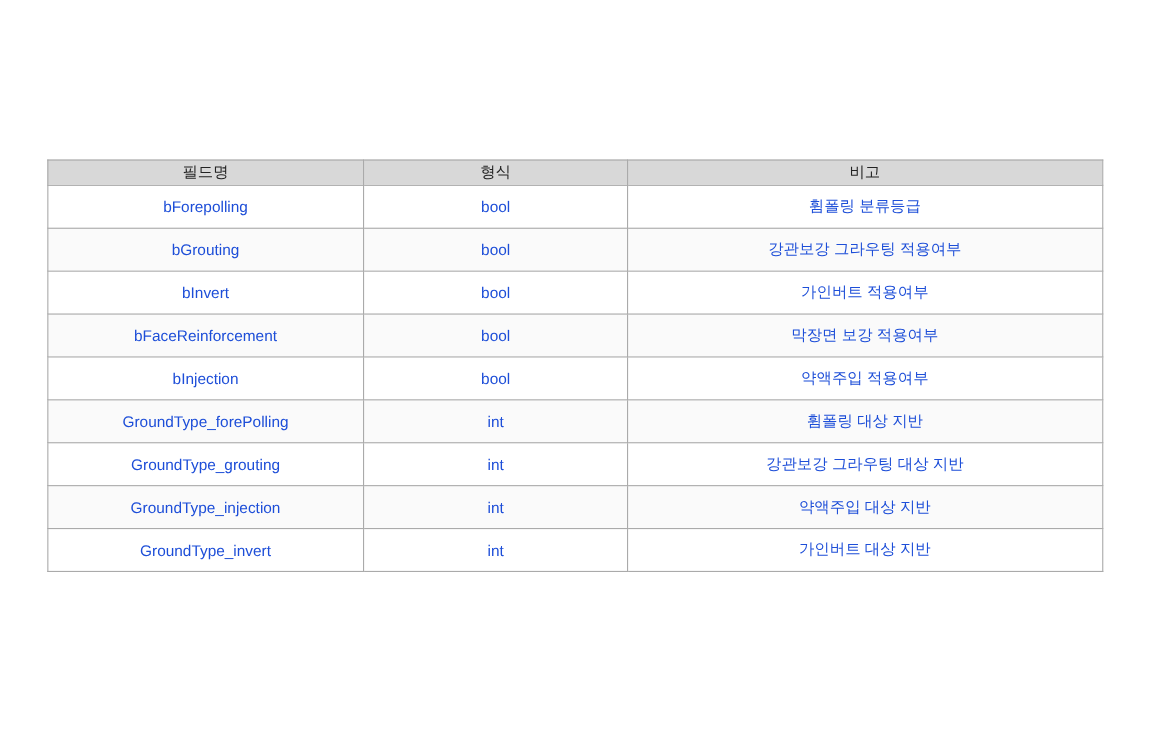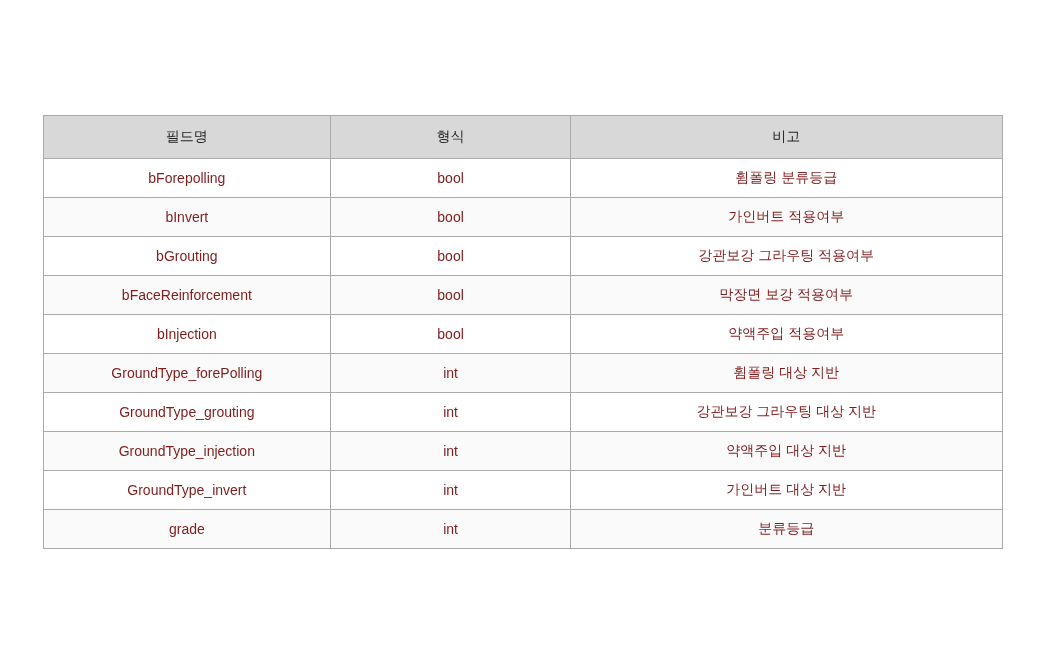--- a/index.html
+++ b/index.html
@@ -23,38 +23,38 @@
     table {
       width: 100%;
       border-collapse: collapse;
       border: 1px solid #aaaaaa;
     }
     thead tr {
       background-color: #d8d8d8;
     }
     thead th {
       border: 1px solid #aaaaaa;
-      padding: 12px 16px;
+      padding: 2px 16px;
       text-align: center;
       font-weight: normal;
       font-size: 14px;
       color: #222222;
     }
     tbody tr {
       background-color: #ffffff;
     }
     tbody tr:nth-child(even) {
       background-color: #fafafa;
     }
     tbody td {
       border: 1px solid #aaaaaa;
       padding: 10px 16px;
       text-align: center;
       font-size: 14px;
-      color: #7f1d1d;
+      color: #1d4ed8;
     }
     .col-field {
       width: 30%;
     }
     .col-type {
       width: 25%;
     }
     .col-note {
       width: 45%;
     }
@@ -71,28 +71,28 @@
         <th class="col-note">비고</th>
       </tr>
     </thead>
     <tbody id="table-body">
     <tr>
           <td>bForepolling</td>
           <td>bool</td>
           <td>휨폴링 분류등급</td>
         </tr>
         <tr>
+          <td>bGrouting</td>
+          <td>bool</td>
+          <td>강관보강 그라우팅 적용여부</td>
+        </tr>
+        <tr>
           <td>bInvert</td>
           <td>bool</td>
           <td>가인버트 적용여부</td>
-        </tr>
-        <tr>
-          <td>bGrouting</td>
-          <td>bool</td>
-          <td>강관보강 그라우팅 적용여부</td>
         </tr>
         <tr>
           <td>bFaceReinforcement</td>
           <td>bool</td>
           <td>막장면 보강 적용여부</td>
         </tr>
         <tr>
           <td>bInjection</td>
           <td>bool</td>
           <td>약액주입 적용여부</td>
@@ -110,20 +110,15 @@
         <tr>
           <td>GroundType_injection</td>
           <td>int</td>
           <td>약액주입 대상 지반</td>
         </tr>
         <tr>
           <td>GroundType_invert</td>
           <td>int</td>
           <td>가인버트 대상 지반</td>
         </tr>
-        <tr>
-          <td>grade</td>
-          <td>int</td>
-          <td>분류등급</td>
-        </tr>
       </tbody>
   </table>
 </div>
 
 </body></html>

